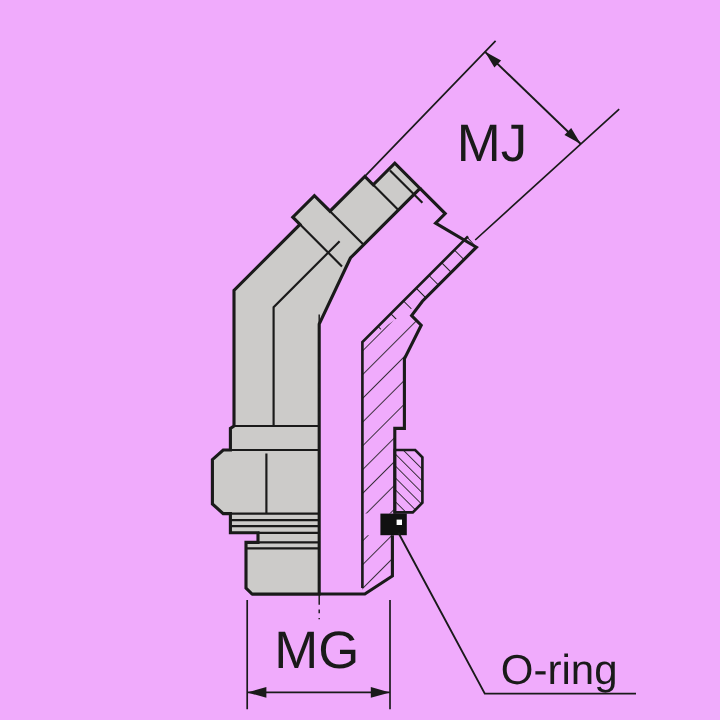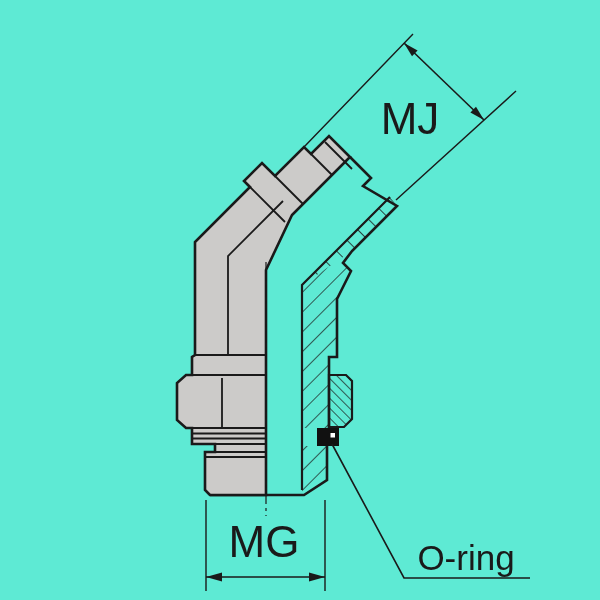--- a/index.html
+++ b/index.html
@@ -4,21 +4,21 @@
 <style>
   html, body {
     margin: 0;
     padding: 0;
     background: #ffffff;
   }
   .stage {
     position: relative;
     width: 600px;
     height: 600px;
-    background: #5eead4;
+    background: #f0abfc;
     overflow: hidden;
     font-family: "Liberation Sans", sans-serif;
   }
   svg { display: block; }
   .dim-text {
     font-family: "Liberation Sans", sans-serif;
     fill: #1a1a1a;
   }
   .label-mjmg { font-size: 44px; }
   .label-oring { font-size: 35px; }

